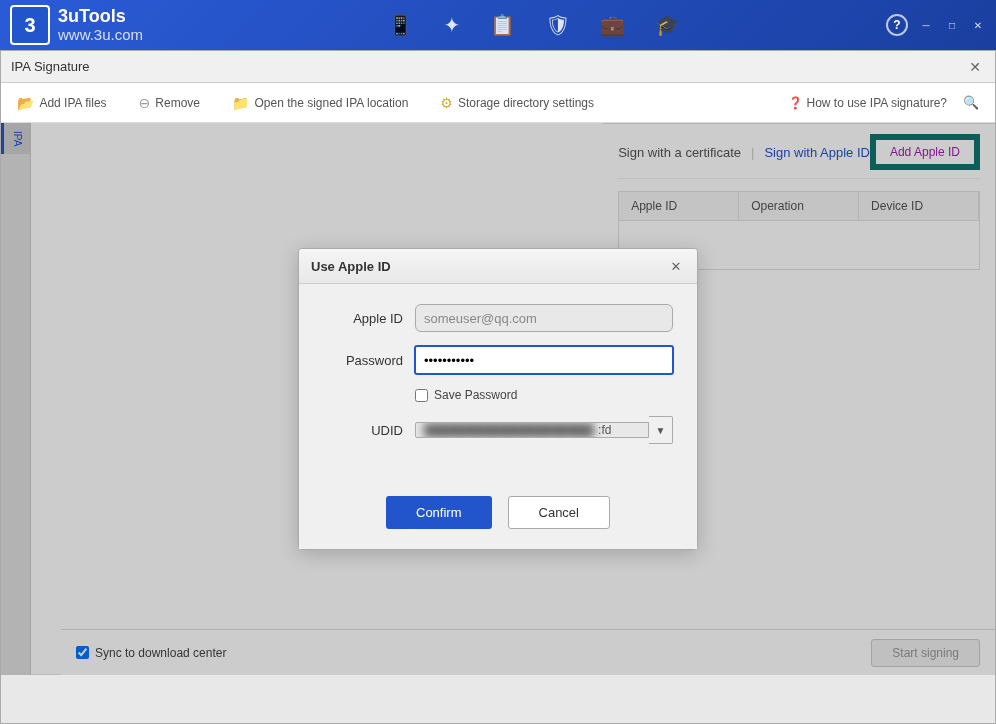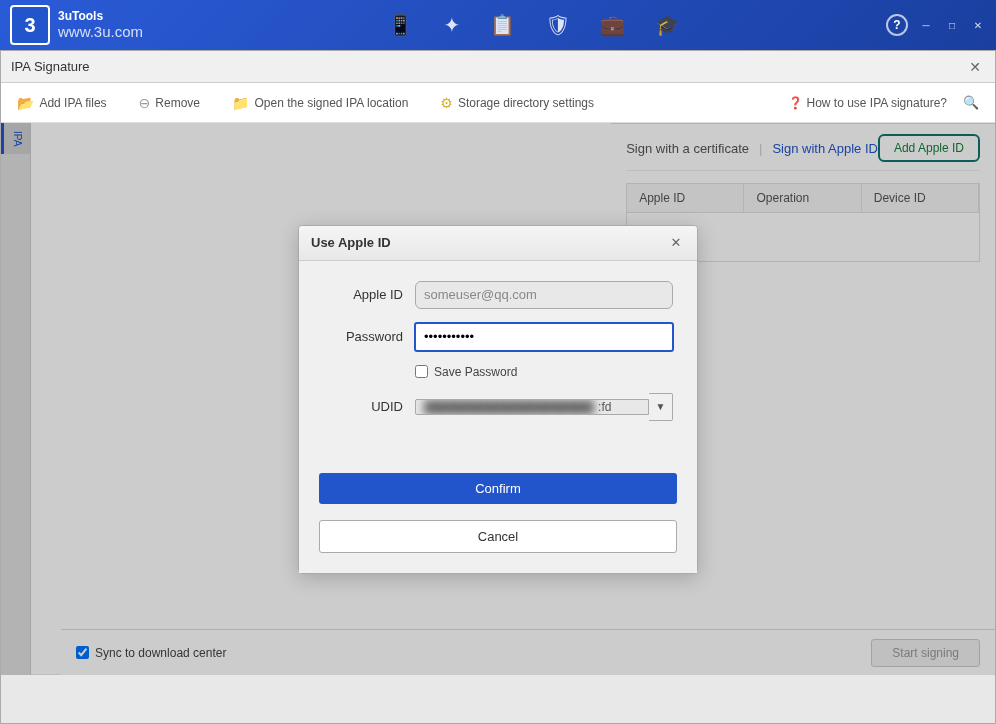--- a/index.html
+++ b/index.html
@@ -15,21 +15,21 @@
       color: white;
     }
     .logo-box {
       width: 40px; height: 40px;
       background: #2255cc;
       border: 2px solid #fff;
       border-radius: 4px;
       display: flex; align-items: center; justify-content: center;
       font-size: 20px; font-weight: bold; color: white; margin-right: 8px;
     }
-    .brand-name { font-size: 12px; font-weight: bold; line-height: 1.1; }
+    .brand-name { font-size: 18px; font-weight: bold; line-height: 1.1; }
     .brand-sub { font-size: 15px; opacity: 0.8; }
     .nav-icons {
       display: flex; gap: 30px; margin-left: 40px; flex: 1; justify-content: center;
     }
     .nav-icon { color: white; opacity: 0.85; font-size: 20px; cursor: pointer; }
     .title-bar-right {
       display: flex; align-items: center; gap: 10px;
     }
     .title-btn {
       width: 16px; height: 16px; border-radius: 2px;
@@ -149,25 +149,25 @@
       border-bottom: 1px solid #eee; padding-bottom: 8px;
     }
     .sign-tab {
       color: #555; cursor: pointer; padding: 4px 0; font-size: 13px;
     }
     .sign-tab.active { color: #2255cc; }
     .sign-tab-divider { color: #ccc; margin: 0 10px; }
     .add-apple-btn {
       margin-left: auto;
       background: white;
-      border: 2px solid #0f766e;
-      border-radius: 6px;
+      border: 6px solid #0f766e;
+      border-radius: 0;
       padding: 5px 14px;
       font-size: 12px;
-      color: #15803d;
+      color: #a21caf;
       cursor: pointer;
     }
 
     
     .table-header {
       display: grid;
       grid-template-columns: 1fr 1fr 1fr;
       background: #f5f5f5;
       border: 1px solid #e0e0e0;
       border-bottom: none;
@@ -289,21 +289,20 @@
     .udid-row {
       display: flex; align-items: center;
       margin-bottom: 20px;
     }
     .modal-footer {
       display: flex;
       justify-content: center;
       gap: 16px;
       padding: 12px 20px 20px;
       background: #f0f0f0;
-      flex-direction: column;
     }
     .confirm-btn {
       background: #2255cc;
       color: white;
       border: none;
       border-radius: 3px;
       padding: 8px 30px;
       font-size: 13px;
       cursor: pointer;
       min-width: 90px;

